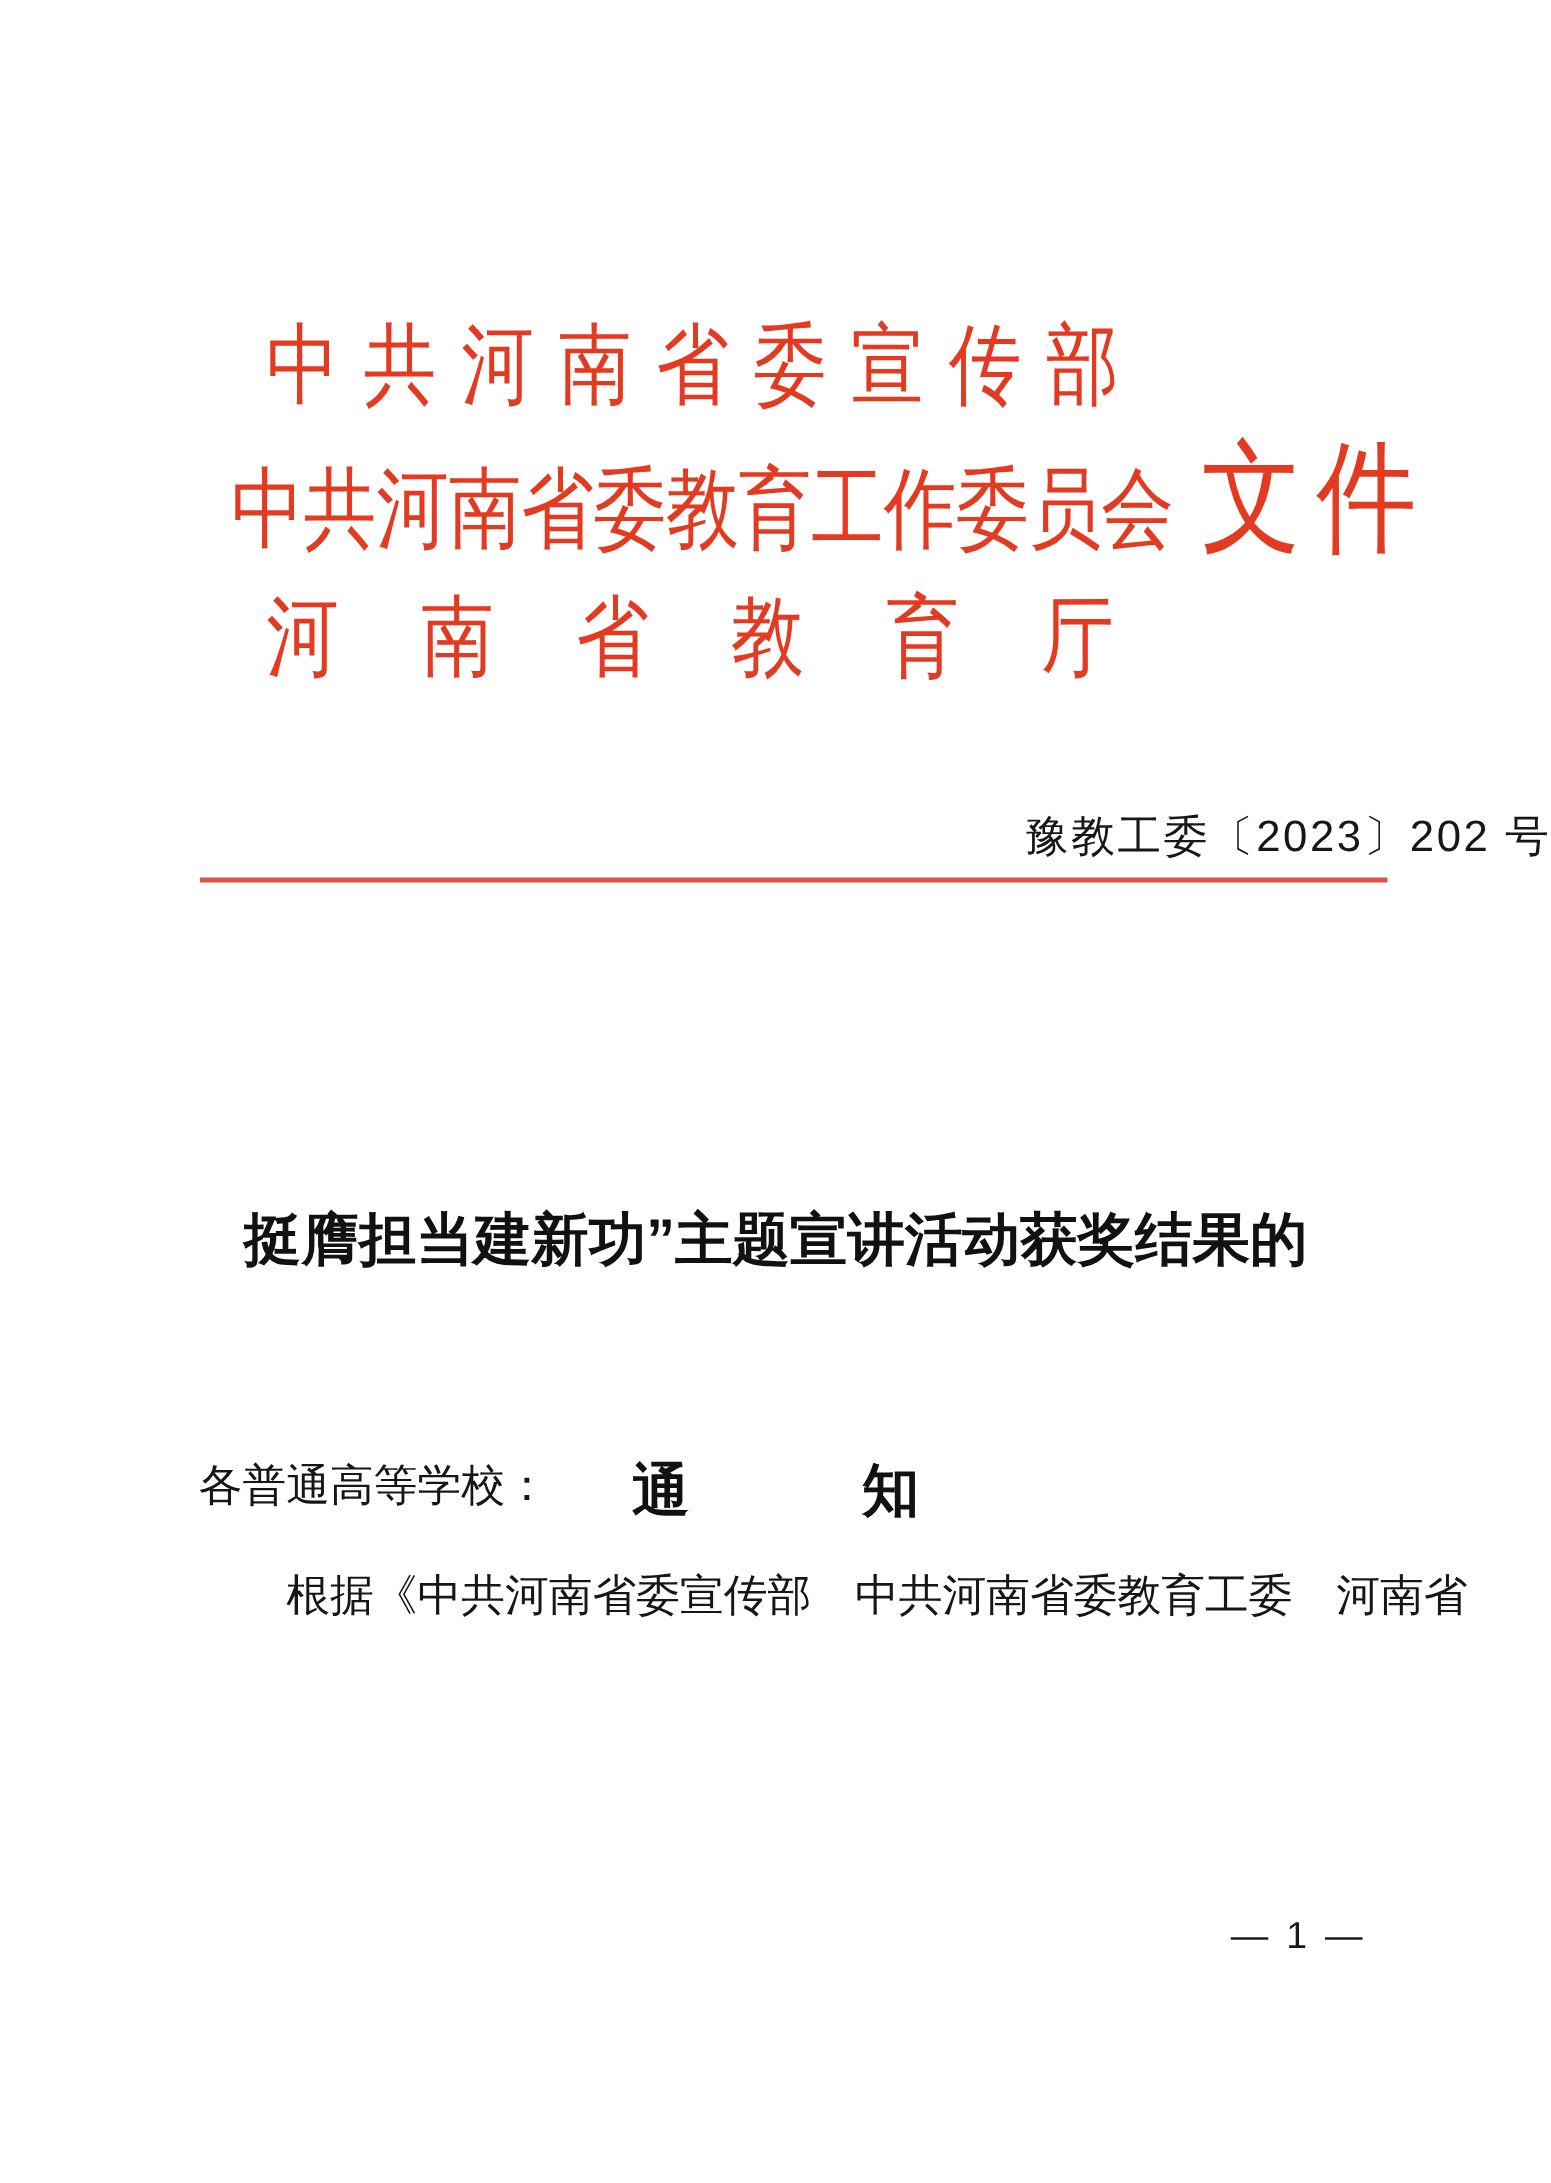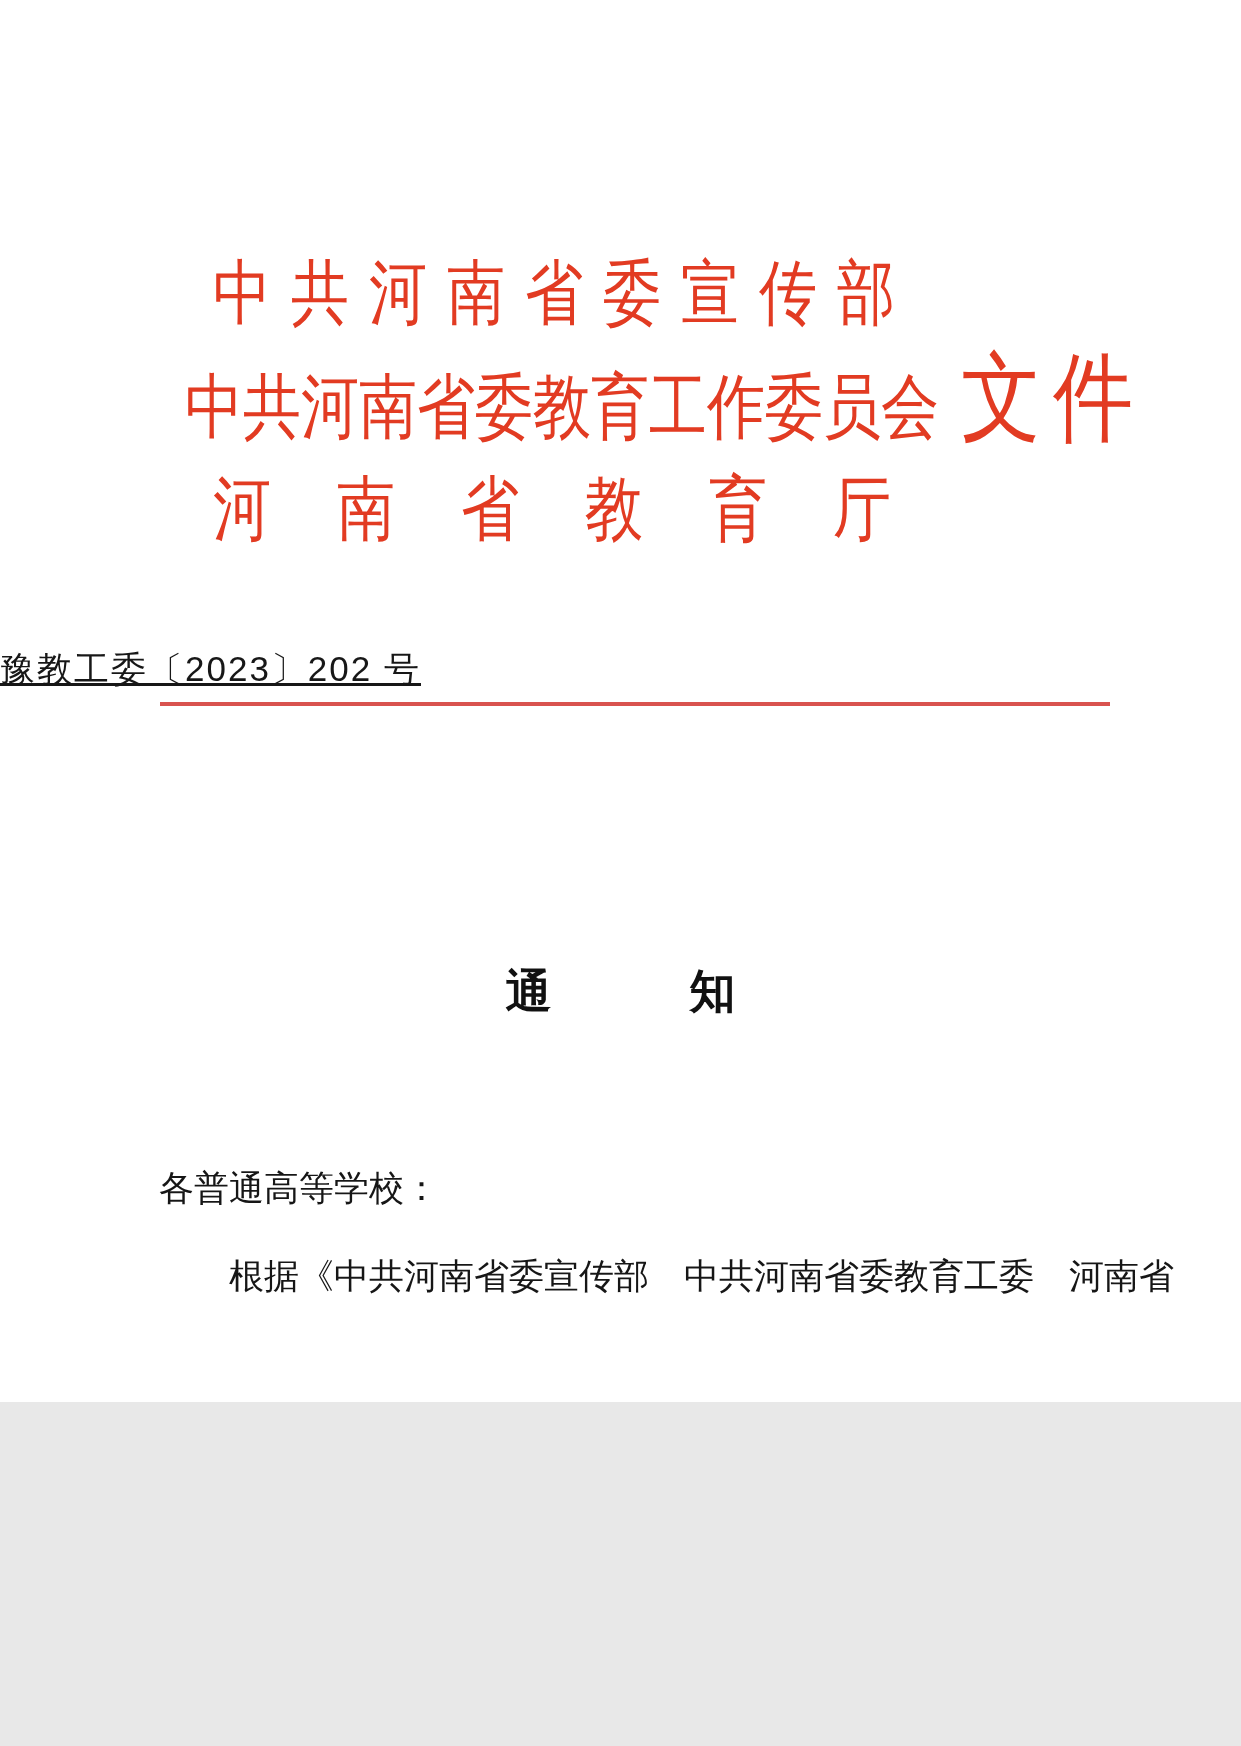--- a/index.html
+++ b/index.html
@@ -1,18 +1,18 @@
 <!DOCTYPE html>
 <html><head>
 <meta charset="utf-8">
 <style>
   html,body { margin:0; padding:0; background:#e8e8e8; }
   .page {
     position:relative;
-    width:1241px; height:1402px;
+    width:1241px; height:1746px;
     margin:0 auto;
     background:#ffffff;
     color:#141414;
     font-family:"Liberation Serif","DejaVu Serif",serif;
     overflow:hidden;
   }
 
   
   .letterhead {
     position:absolute; top:254px; left:185px; width:980px;
@@ -32,24 +32,23 @@
   .lh-line2 .org { font-size:58px; letter-spacing:0; }
   .lh-line2 .doctype { font-size:80px; margin-left:22px; letter-spacing:12px; font-weight:500; }
   .lh-line3 {
     margin-top:10px; margin-left:28px;
     font-size:58px; line-height:64px; letter-spacing:66px;
   }
 
   
   .doc-number {
     position:absolute; top:646px; left:0; width:100%;
-    text-align:left; font-size:35px; letter-spacing:2px;
+    text-align:right; font-size:35px; letter-spacing:2px;
     font-family:"Liberation Sans","DejaVu Sans",sans-serif;
     color:#171717;
-    text-decoration:underline;
   }
   .divider {
     position:absolute; top:702px; left:160px; width:950px; height:4px;
     background:#d9534f; border:none;
   }
 
   
   .title {
     position:absolute; top:824px; left:0; width:100%;
     text-align:center;
@@ -89,20 +88,21 @@
       <span class="doctype">文件</span>
     </div>
     <div class="lh-line3">河南省教育厅</div>
   </div>
 
   <div class="doc-number">豫教工委〔2023〕202 号</div>
 
   <div class="divider"></div>
 
   <div class="title">
+    <div>挺膺担当建新功”主题宣讲活动获奖结果的</div>
     <div>通　　　知</div>
   </div>
 
   <div class="body-text">
     <div class="salutation">各普通高等学校：</div>
     <div class="paragraph">
 
     <div class="para-line">根据《中共河南省委宣传部　中共河南省委教育工委　河南省</div>
       </div>
   </div>

